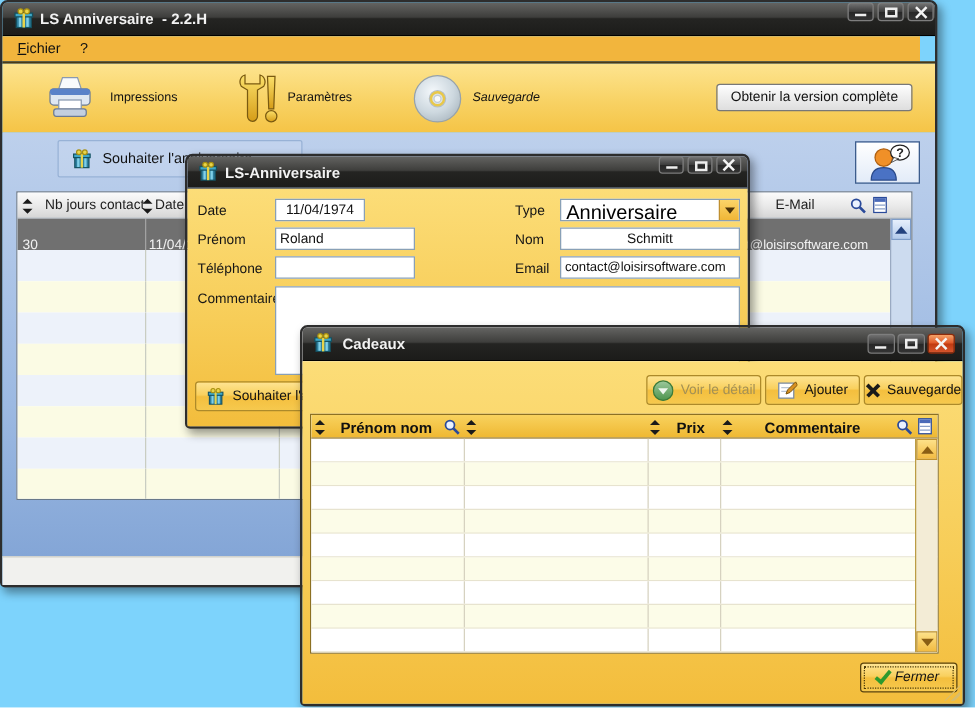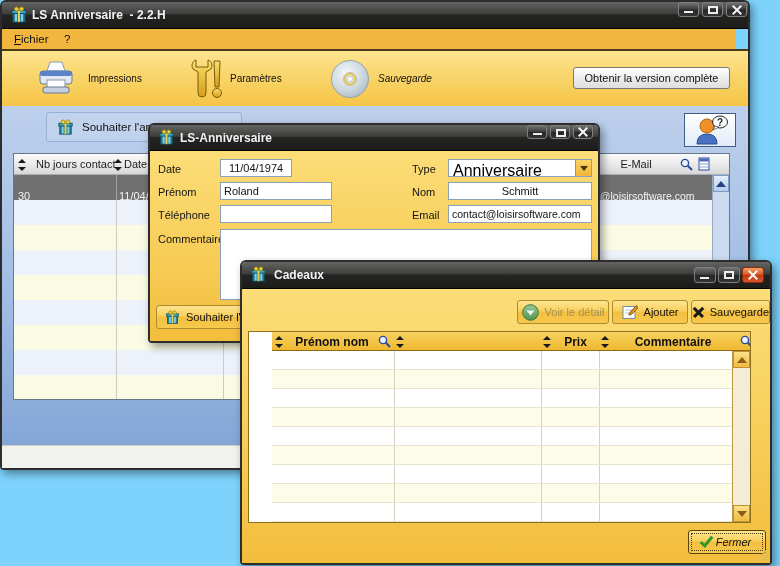--- a/index.html
+++ b/index.html
@@ -79,21 +79,21 @@
   .ddbtn::after { content:""; position:absolute; left:4px; top:6px; border-left:4px solid transparent;
          border-right:4px solid transparent; border-top:5px solid #4a3208; }
   .ybtn { position:absolute; background:linear-gradient(#fee491,#f9d express05e 45%,#f4bf3e 52%,#f6c94e);
          background:linear-gradient(#fee491,#f9d05e 45%,#f4bf3e 52%,#f6c94e);
          border:1px solid #ad8a2a; border-radius:3px; font-size:11px; color:#111;
          display:flex; align-items:center; justify-content:center; gap:6px; cursor:pointer; white-space:nowrap; }
   .ybtn.start { justify-content:flex-start; padding-left:8px; overflow:hidden; }
   .ybtn.disabled { color:#a39055; cursor:default; }
 
   
-  .ctable { position:absolute; border:1px solid #8c7022; background:#fff; overflow:hidden;padding-left:23px; }
+  .ctable { position:absolute; border:1px solid #8c7022; background:#fff; overflow:hidden; }
   .chead { position:relative; height:19px; background:linear-gradient(#f8d25e,#efb832);
          border-bottom:1px solid #8a6a18; font-size:12px; font-weight:bold; color:#101010; }
   .chead .hcell { position:absolute; top:3px; text-align:center; }
   .crow { position:relative; height:19px; border-bottom:1px solid #e7e3cf;
          background-image:linear-gradient(#d6d2c0,#d6d2c0),linear-gradient(#d6d2c0,#d6d2c0),linear-gradient(#d6d2c0,#d6d2c0);
          background-size:1px 100%,1px 100%,1px 100%; background-position:122px 0,269px 0,327px 0; background-repeat:no-repeat; }
   .crow.w { background-color:#ffffff; }
   .crow.c { background-color:#fcfce8; }
   .cscroll { position:absolute; right:0; top:19px; bottom:0; width:18px; background:#f3ecd6; border-left:1px solid #bb9c44; }
   .sbtn-y { position:absolute; left:0; right:0; height:17px; background:linear-gradient(#fde189,#f2bb42);

